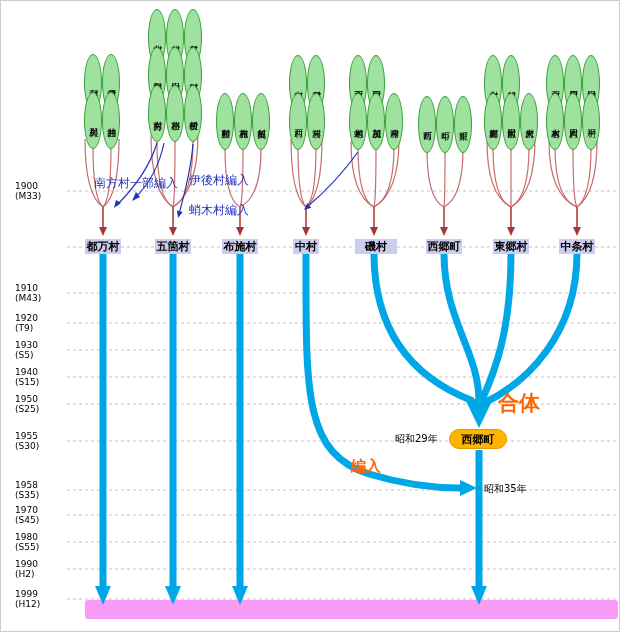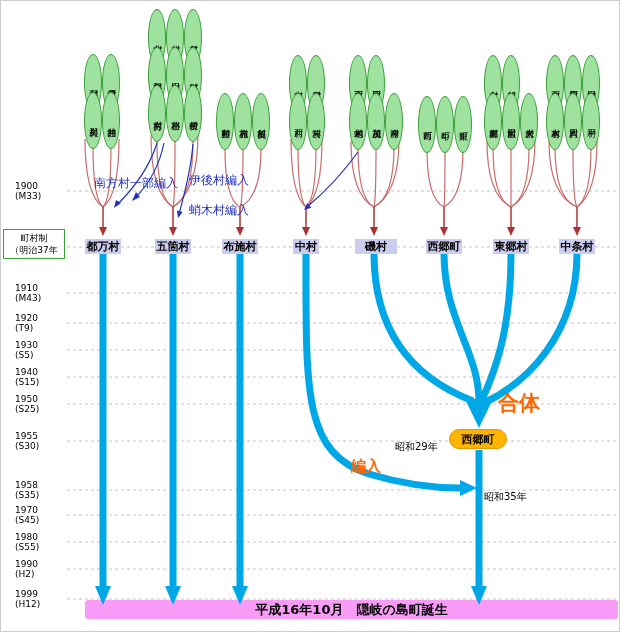--- a/index.html
+++ b/index.html
@@ -21,21 +21,21 @@
     position:absolute;top:238px;height:15px;background:#ccccee;font-size:11px;font-weight:bold;
     line-height:15px;text-align:center;z-index:10;
   }
   
   .yl{position:absolute;left:14px;width:46px;text-align:left;font-size:9px;line-height:10px;z-index:10;}
   .erabox{
     position:absolute;left:2px;top:228px;width:62px;border:1px solid #3aa13a;background:#ffffff;
     font-size:9px;line-height:12px;text-align:center;padding:2px 0;z-index:10;box-sizing:border-box;
   }
   .ann{position:absolute;font-size:12px;color:#2233bb;z-index:10;white-space:nowrap;}
-  .blk{position:absolute;font-size:10px;color:#000;z-index:10;white-space:nowrap;margin-top:8px;}
+  .blk{position:absolute;font-size:10px;color:#000;z-index:10;white-space:nowrap;}
   .orange-lg{position:absolute;color:#ff6600;font-weight:bold;z-index:10;white-space:nowrap;text-align:right;}
   .saigo{
     position:absolute;left:448px;top:428px;width:58px;height:20px;background:#ffb400;
     border:1px solid #e09a00;border-radius:10px;font-size:11px;font-weight:bold;text-align:center;
     line-height:19px;z-index:10;box-sizing:border-box;
   }
   .finalbar{position:absolute;left:84px;top:599px;width:533px;height:19px;background:#f89cf8;border-radius:3px;z-index:1;}
   .finaltext{position:absolute;left:84px;top:599px;width:533px;height:19px;text-align:center;font-size:13px;font-weight:bold;line-height:19px;z-index:10;}
 </style>
 </head>
@@ -194,24 +194,20 @@
     </div>
   <div class="yl" style="top:558px">
       <div>1990</div>
       <div>(H2)</div>
     </div>
   <div class="yl" style="top:588px">
       <div>1999</div>
       <div>(H12)</div>
     </div>
 
-  <div class="erabox">
-    <div>町村制</div>
-    <div>（明治37年</div>
-  </div>
 
   <div class="ov" style="left:83px;top:53px">
       <span>都万村</span>
     </div>
   <div class="ov" style="left:101px;top:53px">
       <span>津戸村</span>
     </div>
   <div class="ov" style="left:83px;top:91px">
       <span>那久村</span>
     </div>
@@ -344,15 +340,14 @@
   <div class="muni" style="left:492px;width:36px">東郷村</div>
   <div class="muni" style="left:558px;width:36px">中条村</div>
 
   <div class="orange-lg" style="left:497px;top:388px;font-size:21px">合体</div>
   <div class="blk" style="left:394px;top:431px">昭和29年</div>
   <div class="saigo">西郷町</div>
   <div class="orange-lg" style="left:350px;top:456px;font-size:15px">編入</div>
   <div class="blk" style="left:483px;top:481px">昭和35年</div>
 
   <div class="finalbar"></div>
-  <div class="finaltext">平成16年10月　隠岐の島町誕生</div>
 
 </div>
 
 </body></html>

